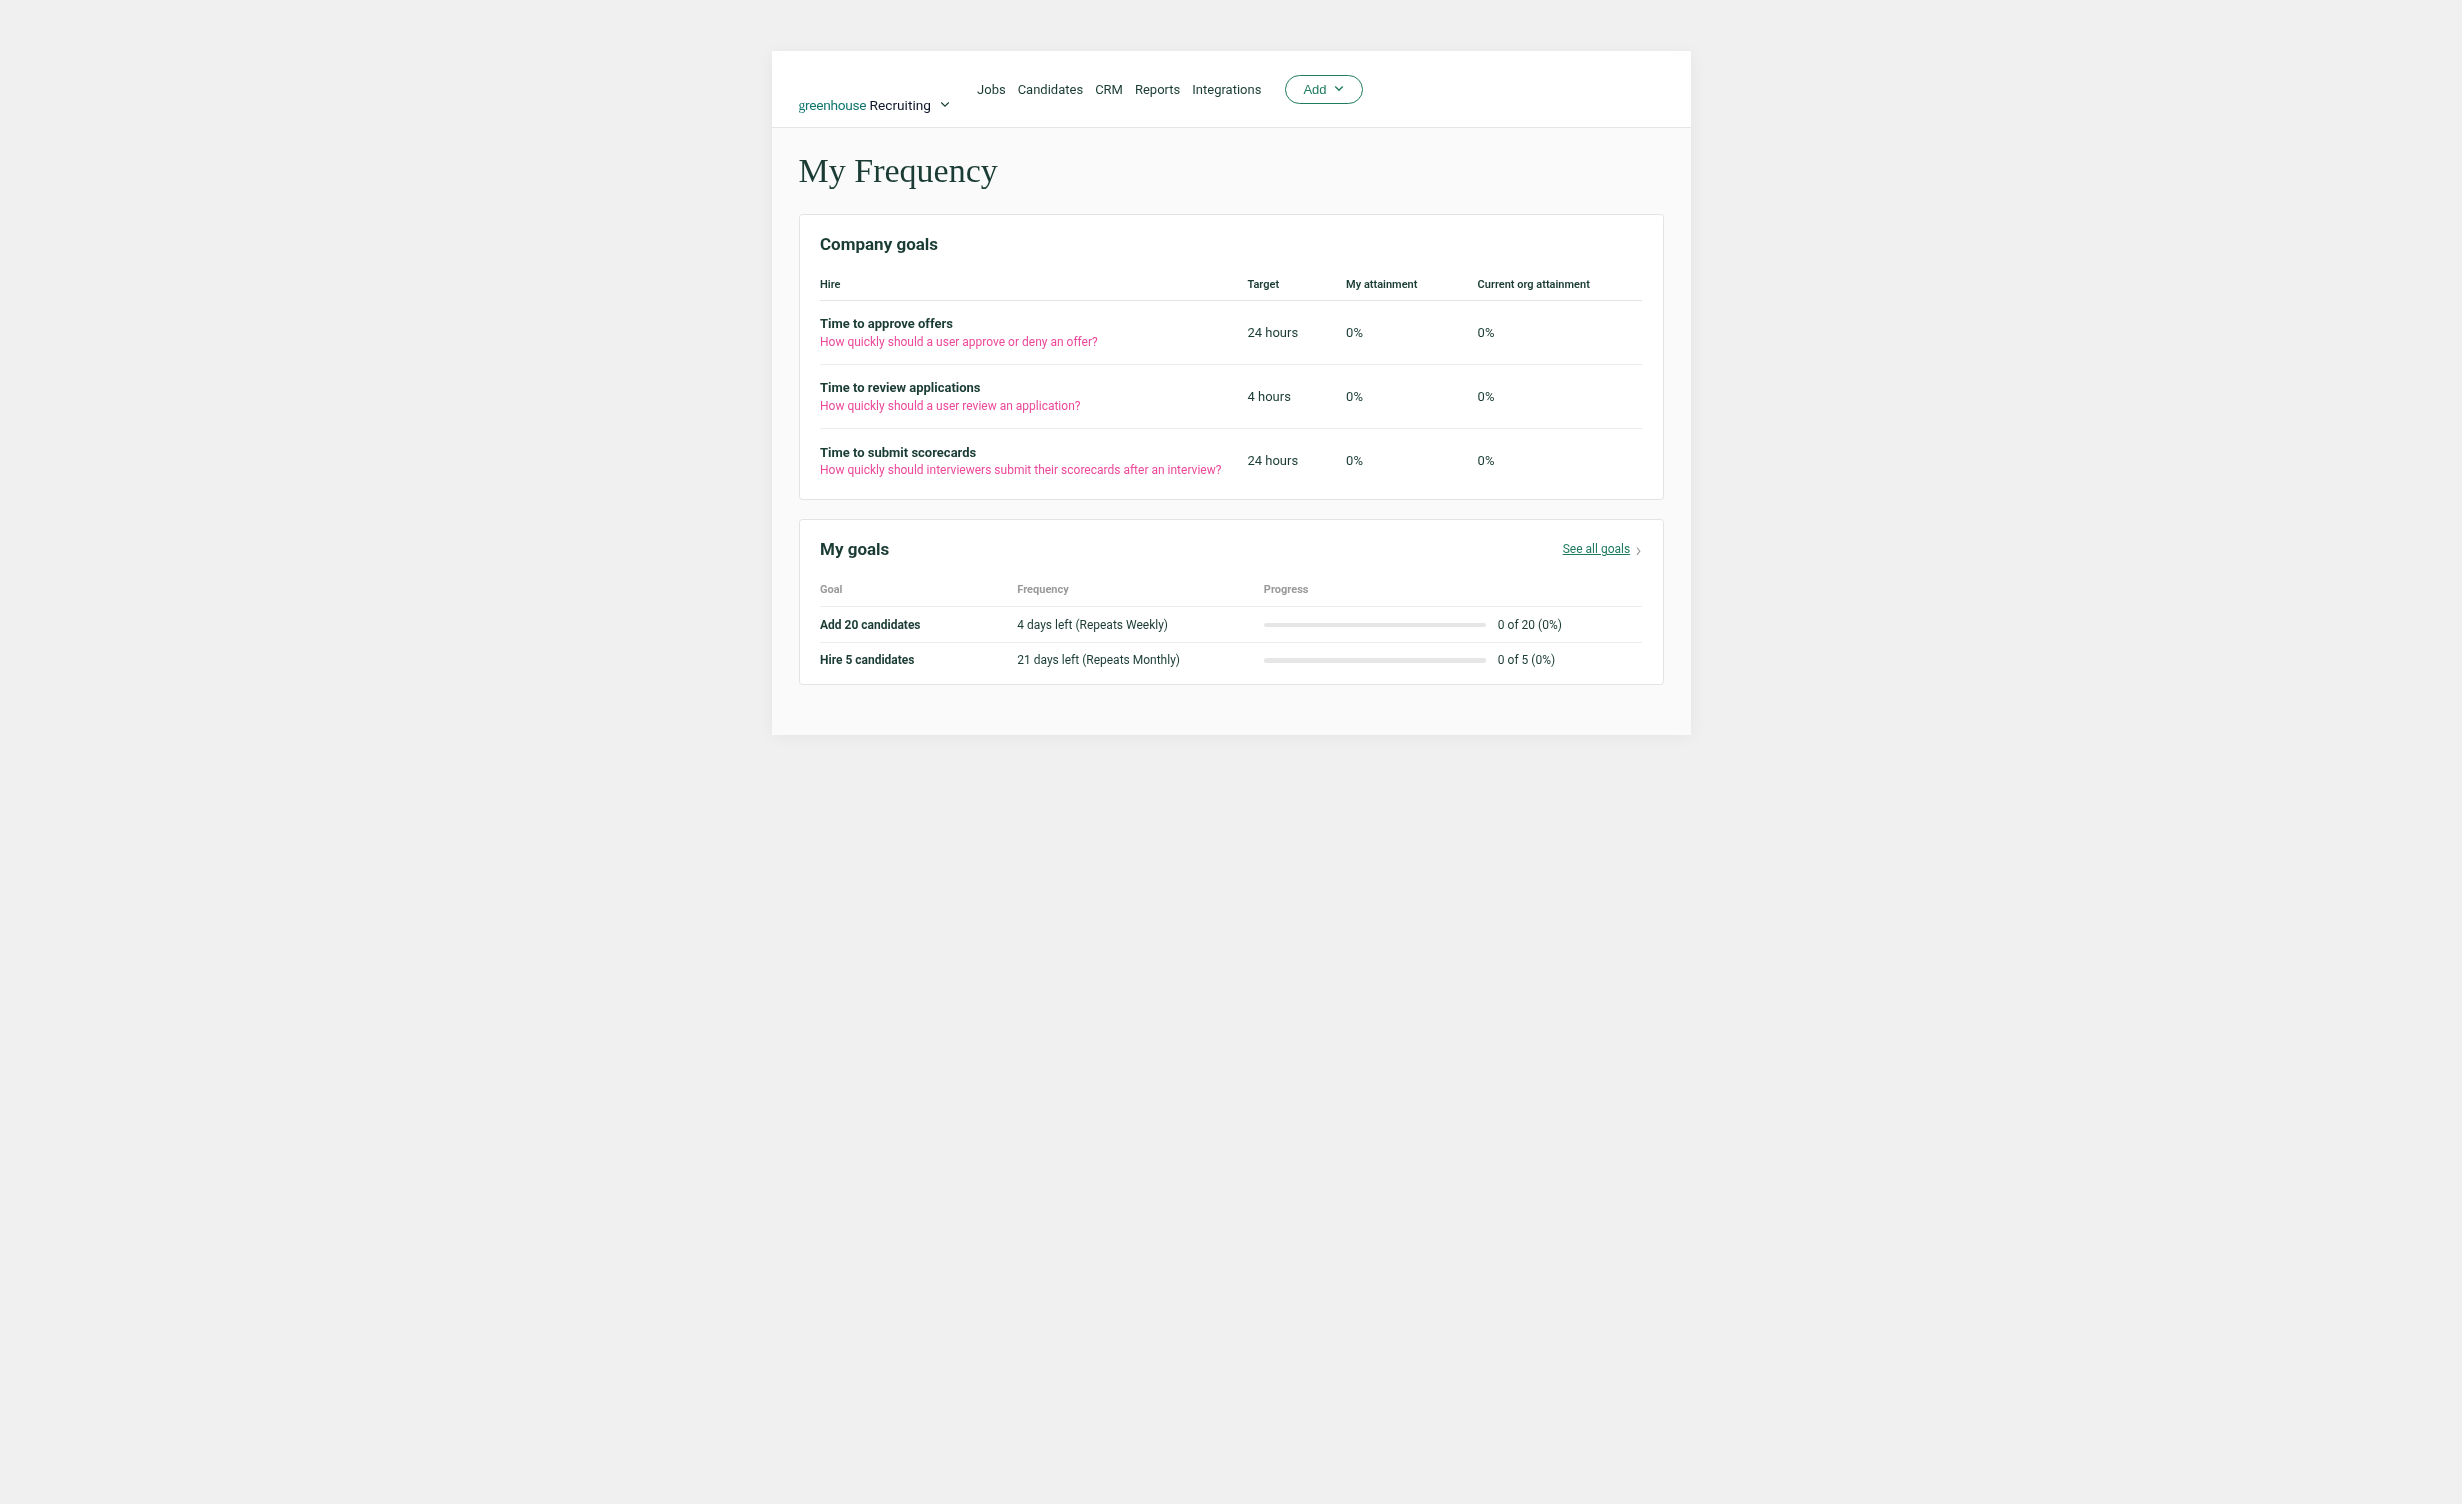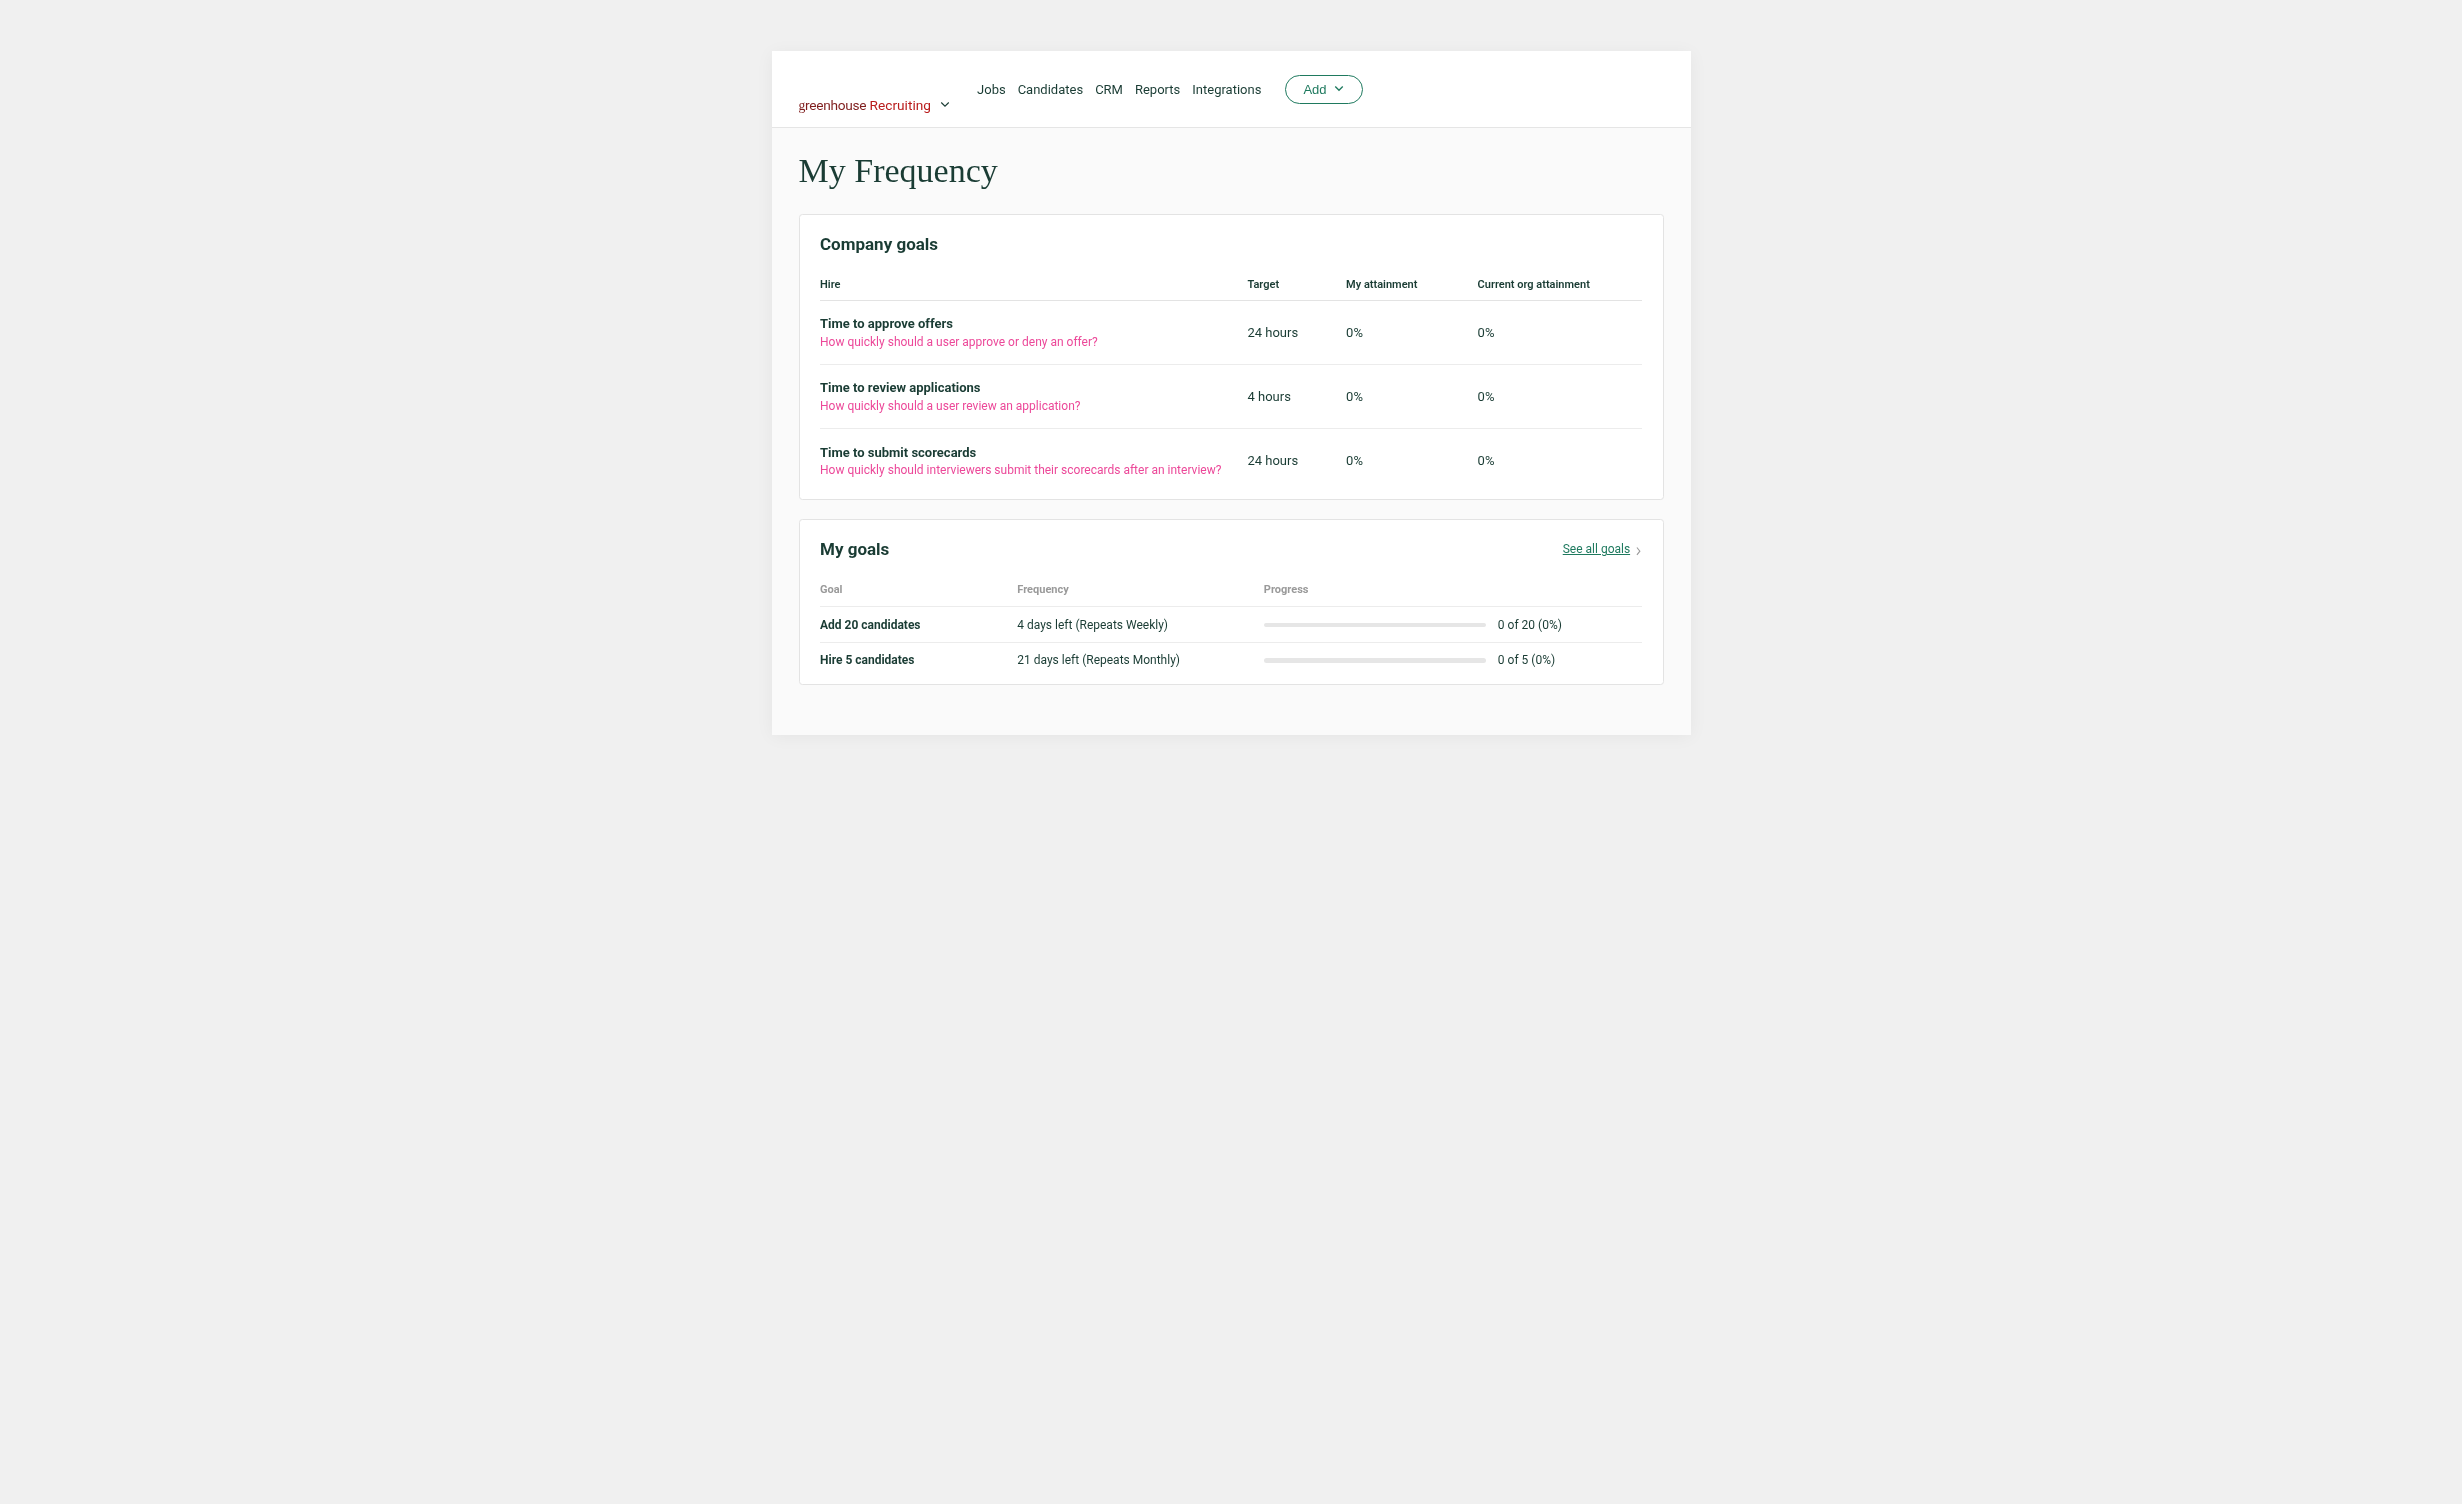--- a/index.html
+++ b/index.html
@@ -23,30 +23,30 @@
   gap: 12px;
 }
 .logo {
   display: flex;
   align-items: baseline;
   font-size: 13.7px;
   gap: 3.4px;
   margin-right: 6.8px;
 }
 .logo-greenhouse {
-  color: #7f1d1d;
+  color: #0f766e;
   font-weight: 400;
   letter-spacing: -0.3px;
   margin-top: 32px;
 }
 .logo-greenhouse::first-letter {
   font-family: Georgia, serif;
 }
 .logo-recruiting {
-  color: #b91c1c;
+  color: #0f172a;
   font-weight: 400;
 }
 .logo-chevron {
   width: 12px;
   height: 12px;
   margin-left: 5.1px;
 }
 .nav-links {
   display: flex;
   gap: 12px;

